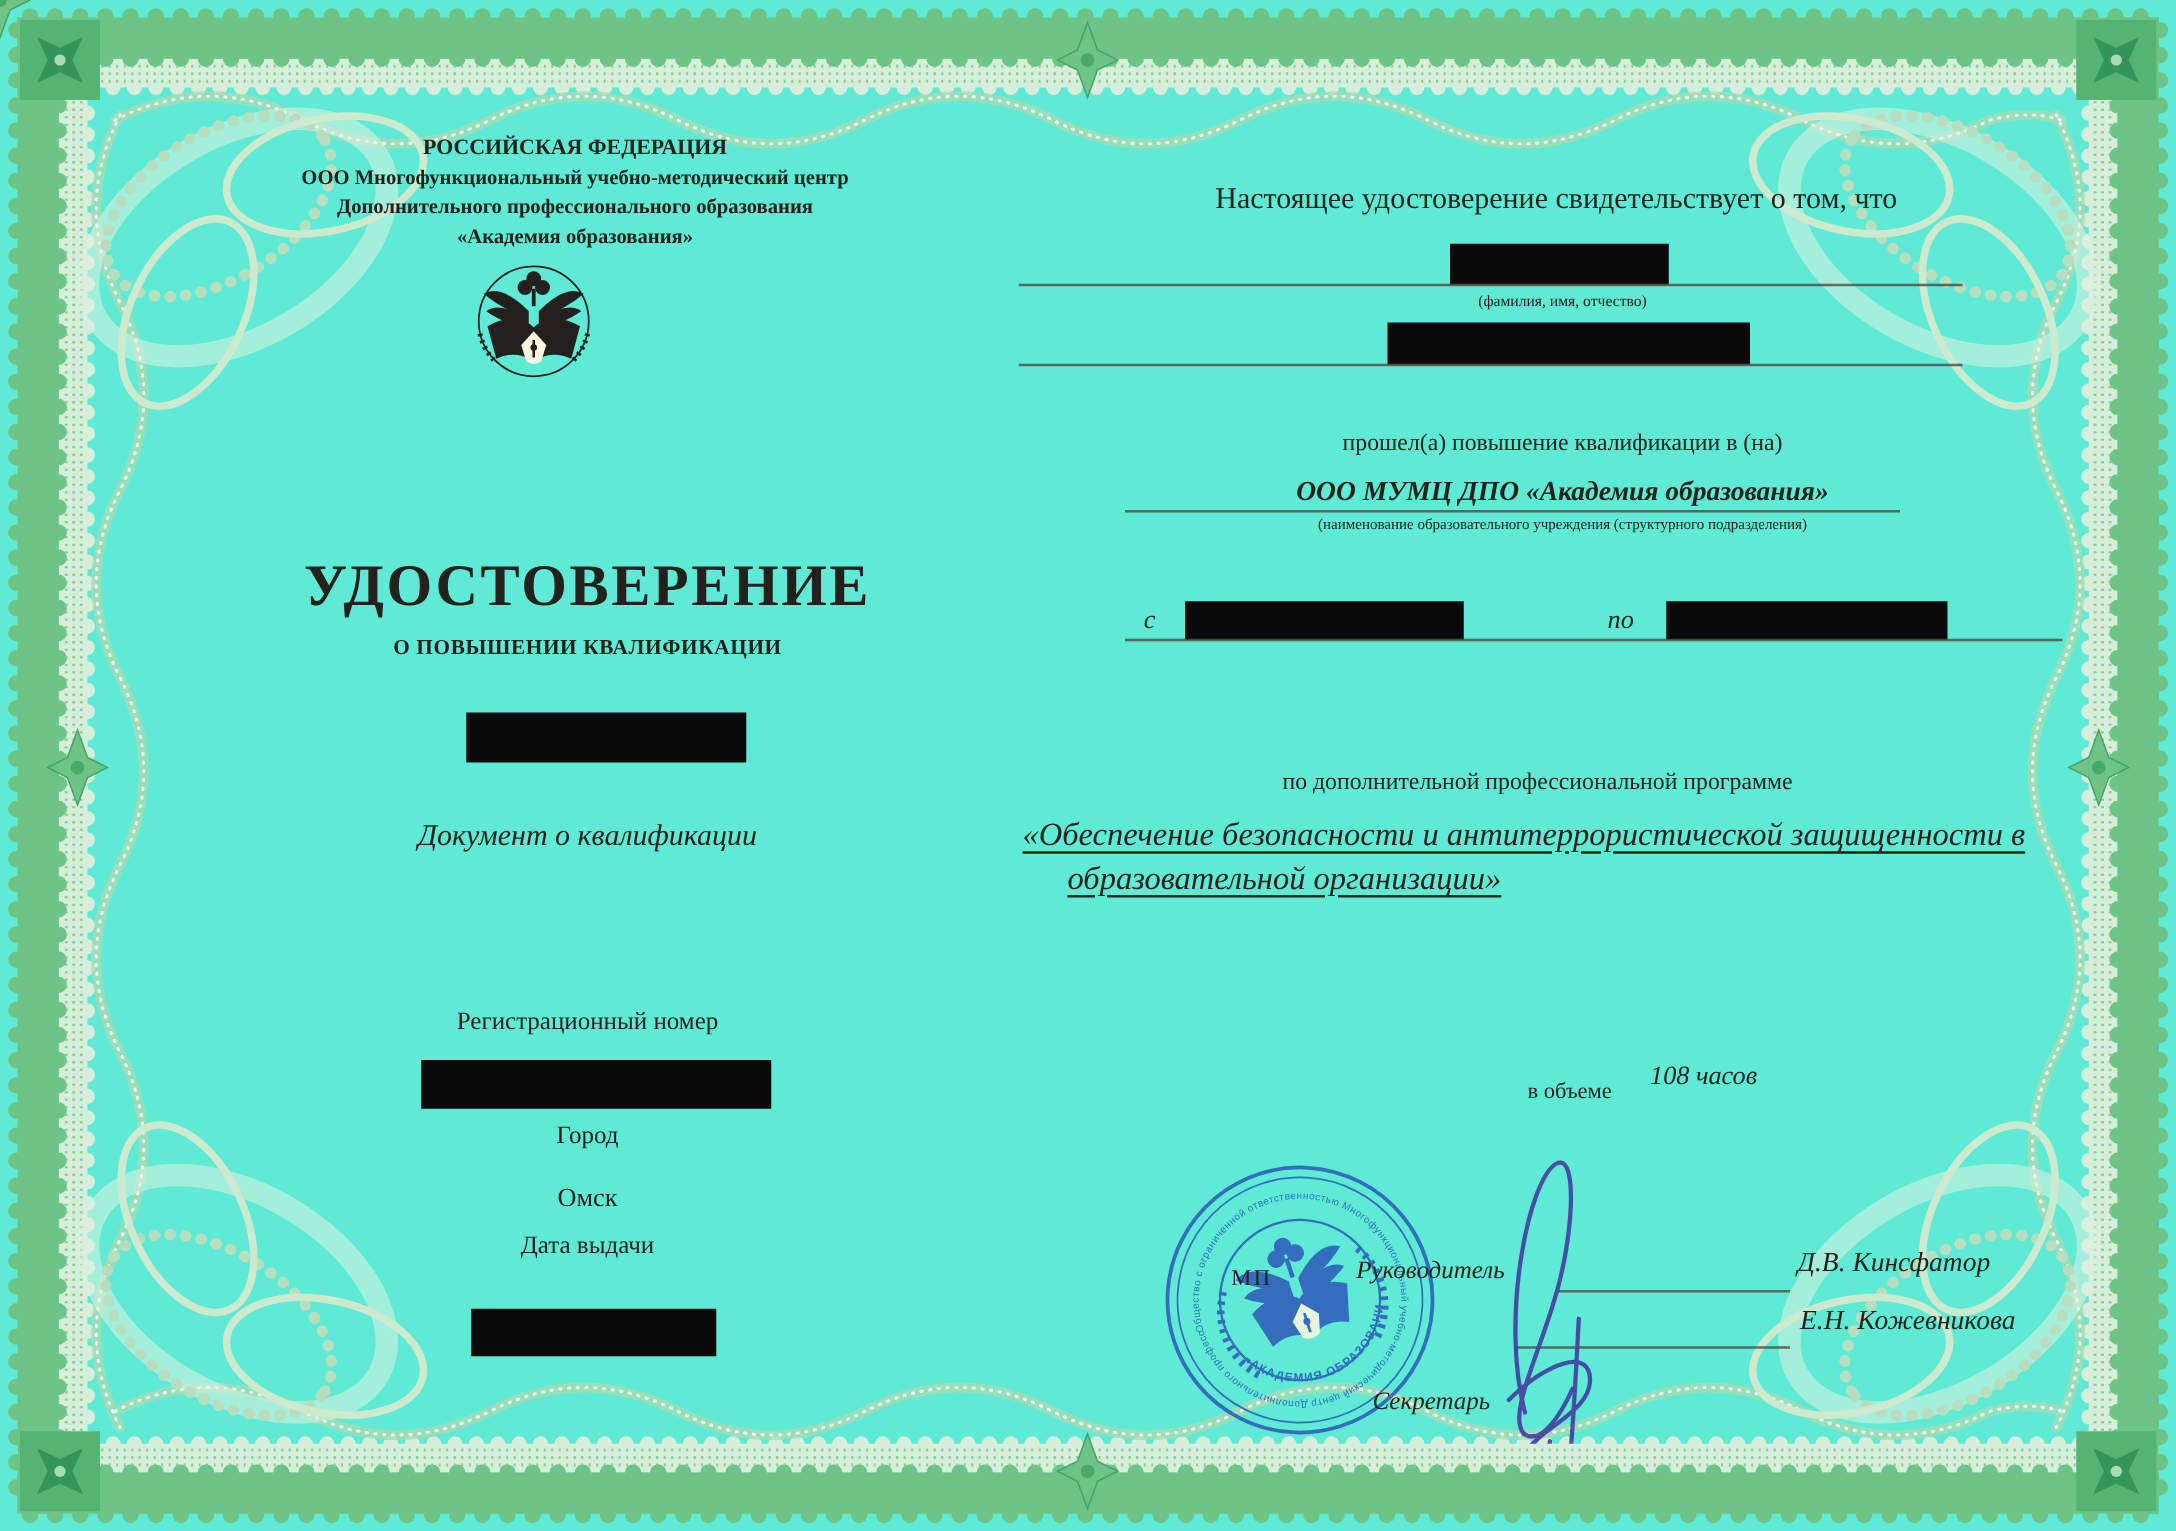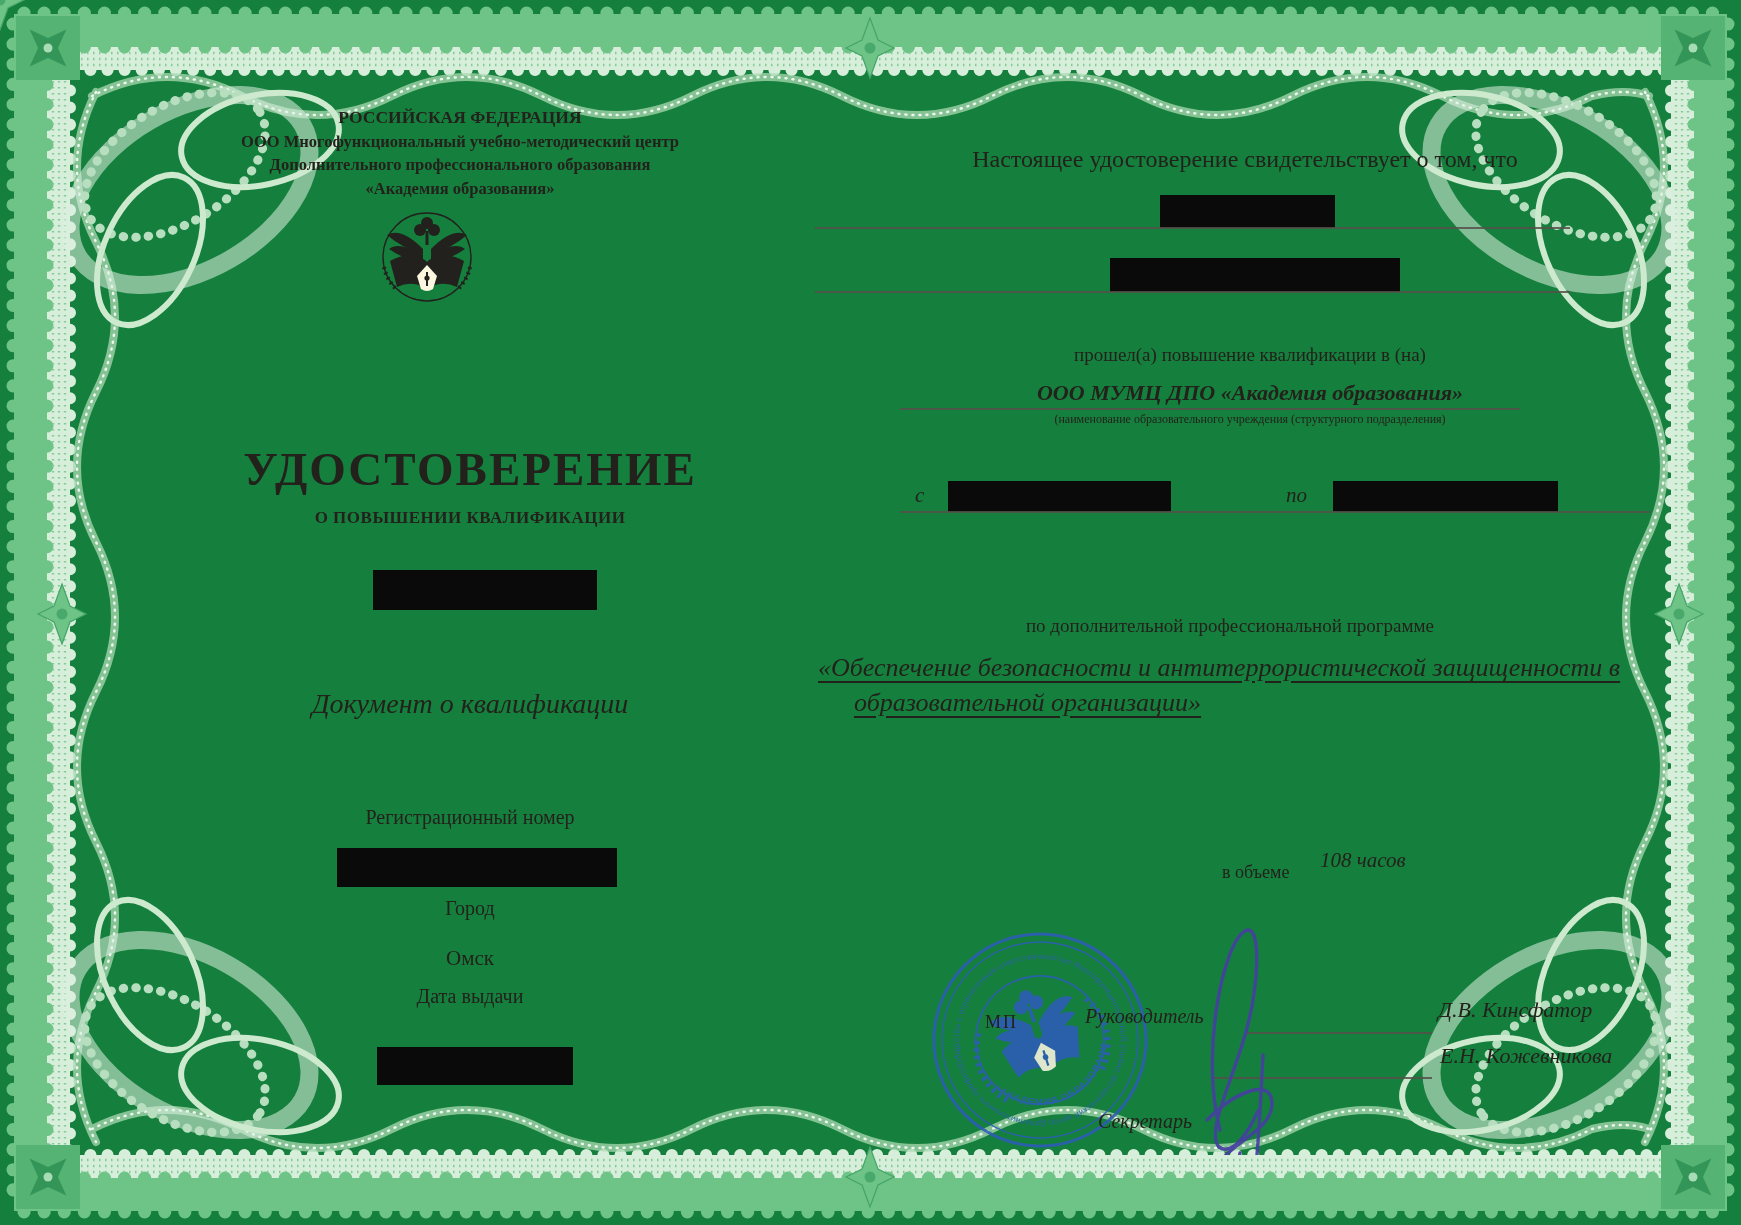--- a/index.html
+++ b/index.html
@@ -1,18 +1,18 @@
 <!DOCTYPE html>
 <html><head>
 <meta charset="utf-8">
 <style>
   html,body{margin:0;padding:0;background:#ffffff;}
   body{width:1741px;height:1225px;position:relative;overflow:hidden;
        font-family:"Liberation Serif","DejaVu Serif",serif;color:#23211b;}
-  .certificate{position:absolute;inset:0;background:#15803d;}
+  .certificate{position:absolute;inset:0;background:#5eead4;}
   .abs{position:absolute;}
   .ctr{text-align:center;}
   .b{font-weight:bold;}
   .i{font-style:italic;}
   .redact{position:absolute;background:#0a0a0a;}
   .line{position:absolute;height:2px;background:#55514a;opacity:.85;}
   .u{text-decoration:underline;text-underline-offset:5px;text-decoration-thickness:1.5px;}
   svg{display:block;}
 </style>
 </head>
@@ -134,34 +134,35 @@
     <path d="M 0,8 L 10,19 L 6,32 Q 0,36 -6,32 L -10,19 Z" fill="#faf6df"></path>
     <path d="M 0,15 L 0,29" stroke="#22211d" stroke-width="2"></path>
     <circle cx="0" cy="21" r="2.6" fill="#22211d"></circle>
   </svg>
 
   <div class="abs ctr b" style="left:150px;top:442px;width:640px;font-size:47px;letter-spacing:2px;">УДОСТОВЕРЕНИЕ</div>
   <div class="abs ctr b" style="left:150px;top:508px;width:640px;font-size:17px;letter-spacing:.5px;">О ПОВЫШЕНИИ КВАЛИФИКАЦИИ</div>
 
   <div class="redact" style="left:373px;top:570px;width:224px;height:40px;"></div>
 
-  <div class="abs ctr i" style="left:150px;top:688px;width:640px;font-size:28px;">Документ о квалификации</div>
+  <div class="abs ctr i" style="left:150px;top:656px;width:640px;font-size:24px;">Документ о квалификации</div>
 
   <div class="abs ctr" style="left:150px;top:806px;width:640px;font-size:20px;">Регистрационный номер</div>
   <div class="redact" style="left:337px;top:848px;width:280px;height:39px;"></div>
 
   <div class="abs ctr" style="left:150px;top:897px;width:640px;font-size:20px;">Город</div>
   <div class="abs ctr" style="left:150px;top:946px;width:640px;font-size:21px;">Омск</div>
   <div class="abs ctr" style="left:150px;top:985px;width:640px;font-size:20px;">Дата выдачи</div>
   <div class="redact" style="left:377px;top:1047px;width:196px;height:38px;"></div>
 
   <div class="abs ctr" style="left:915px;top:146px;width:660px;font-size:24px;font-family:Liberation Serif, serif;">Настоящее удостоверение свидетельствует о том, что</div>
 
   <div class="redact" style="left:1160px;top:195px;width:175px;height:33px;"></div>
   <div class="line" style="left:815px;top:227px;width:755px;"></div>
+  <div class="abs ctr" style="left:950px;top:234px;width:600px;font-size:12.5px;">(фамилия, имя, отчество)</div>
   <div class="redact" style="left:1110px;top:258px;width:290px;height:34px;"></div>
   <div class="line" style="left:815px;top:291px;width:755px;"></div>
 
   <div class="abs ctr" style="left:920px;top:344px;width:660px;font-size:19px;">прошел(а) повышение квалификации в (на)</div>
   <div class="abs ctr i b" style="left:920px;top:380px;width:660px;font-size:22px;">ООО МУМЦ ДПО «Академия образования»</div>
   <div class="line" style="left:900px;top:408px;width:620px;"></div>
   <div class="abs ctr" style="left:920px;top:412px;width:660px;font-size:12px;">(наименование образовательного учреждения (структурного подразделения)</div>
 
   <div class="abs i" style="left:915px;top:483px;font-size:21px;">с</div>
   <div class="redact" style="left:948px;top:481px;width:223px;height:31px;"></div>

